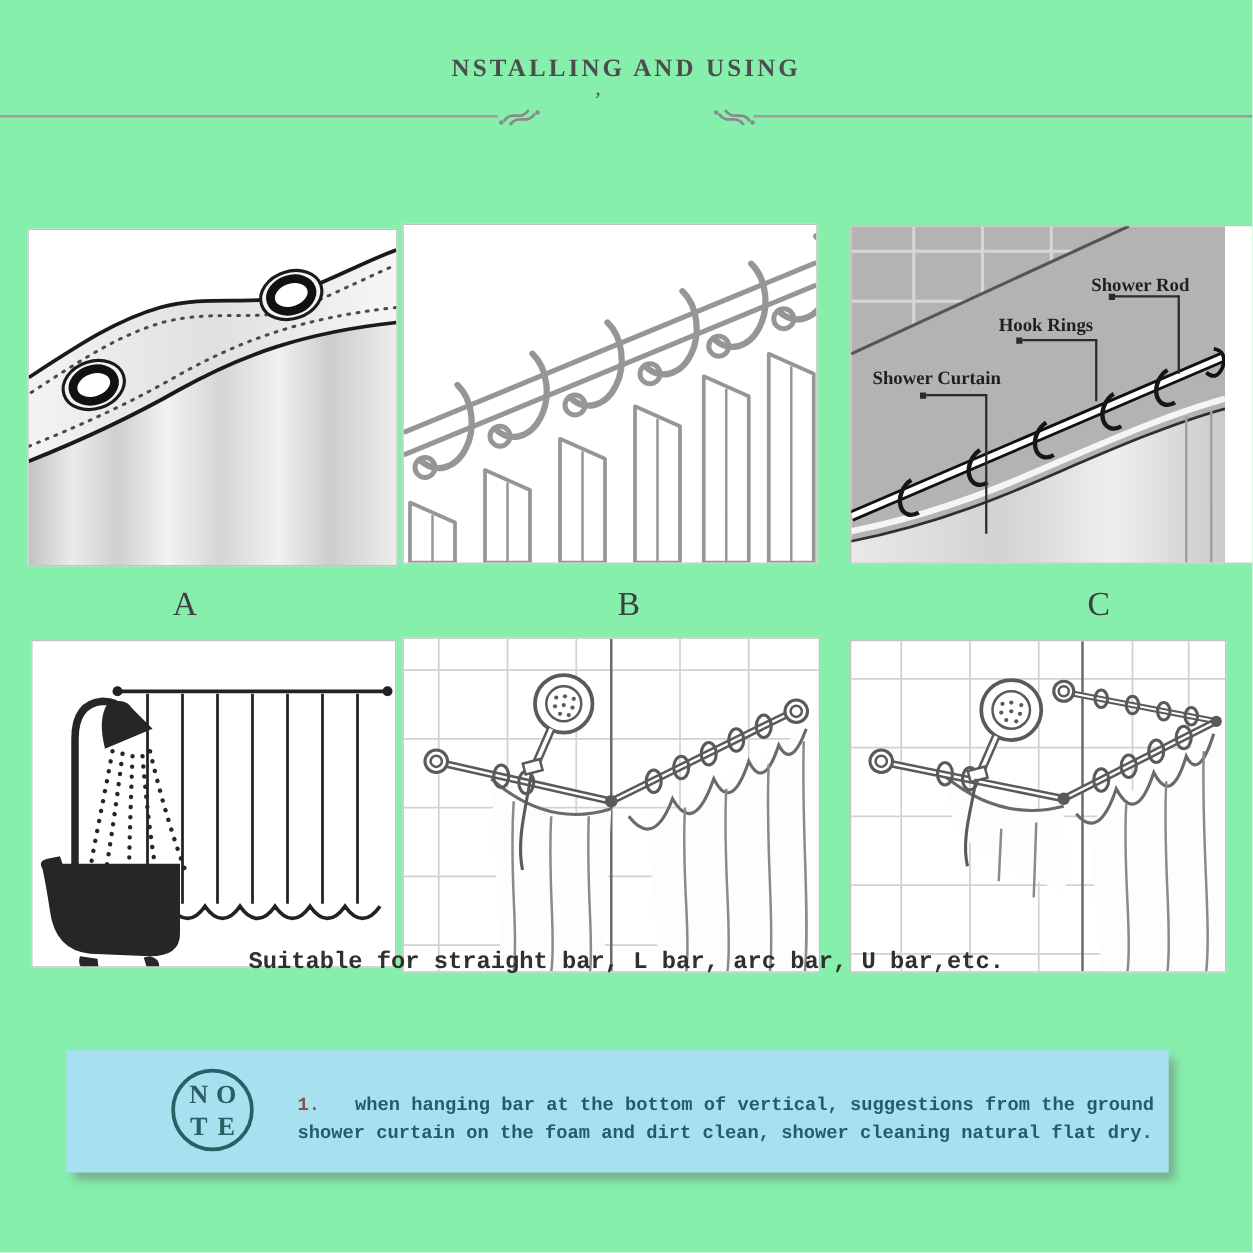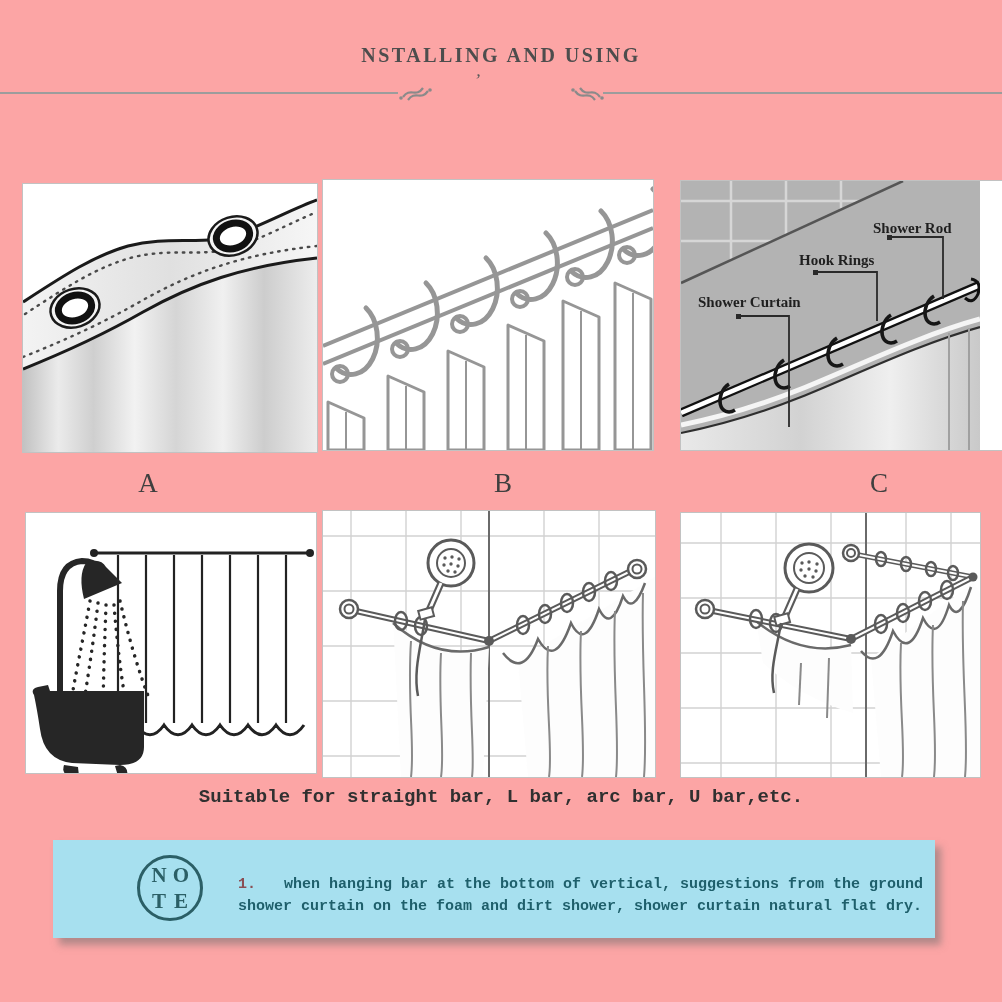--- a/index.html
+++ b/index.html
@@ -1,16 +1,16 @@
 <!DOCTYPE html>
 <html><head>
 <meta charset="utf-8">
 <style>
   html,body{margin:0;padding:0;background:#fff;}
-  .stage{position:relative;width:1002px;height:1002px;background:#fca5a5;overflow:hidden;
+  .stage{position:relative;width:1002px;height:1002px;background:#86efac;overflow:hidden;
          font-family:"Liberation Serif",serif;}
   
   .title{position:absolute;left:0;right:0;top:44px;text-align:center;
          font-family:"Liberation Serif",serif;font-weight:700;font-size:20px;
          letter-spacing:2.5px;color:#4d4d4d;}
   .title-tail{position:absolute;left:477px;top:60px;font-size:18px;color:#5a5a5a;
               transform:rotate(8deg);}
   .divline{position:absolute;top:92px;height:2px;background:#9c9c9c;}
   .divline.l{left:0;width:398px;}
   .divline.r{left:603px;width:399px;}
@@ -23,21 +23,21 @@
   .pB{left:322px;top:179px;width:332px;height:272px;}
   .pC{left:680px;top:180px;width:363px;height:271px;}
   .pD{left:25px;top:512px;width:292px;height:262px;}
   .pE{left:322px;top:510px;width:334px;height:268px;}
   .pF{left:680px;top:512px;width:301px;height:266px;}
   .panel svg{display:block;}
   .plabel{position:absolute;top:468px;transform:translateX(-50%);
           font-family:"Liberation Serif",serif;font-size:27px;color:#3f3f3f;}
   .plabel.a{left:148px;} .plabel.b{left:503px;} .plabel.c{left:879px;}
   
-  .caption{position:absolute;left:0;right:0;top:786px;text-align:center;
+  .caption{position:absolute;left:0;right:0;top:758px;text-align:center;
            font-family:"Liberation Mono",monospace;font-weight:700;font-size:19px;color:#303030;}
   
   .note{position:absolute;left:53px;top:840px;width:882px;height:98px;background:#a7e0ef;
         box-shadow:6px 7px 7px rgba(110,110,110,.5);}
   .badge{position:absolute;left:84px;top:15px;width:66px;height:66px;border:3px solid #2b5f66;
          border-radius:50%;box-sizing:border-box;display:grid;grid-template-columns:1fr 1fr;
          align-items:center;justify-items:center;padding:4px 8px;}
   .badge span{font-family:"Liberation Serif",serif;font-size:21px;font-weight:600;
               color:#2b5f66;line-height:1;}
   .note-text{position:absolute;left:185px;top:5px;width:690px;
@@ -402,17 +402,17 @@
     <div class="badge">
       <span>N</span>
       <span>O</span>
       <span>T</span>
       <span>E</span>
     </div>
     <div class="note-text">
       <div class="nline">
         <span class="mark">1.</span><span>when hanging bar at the bottom of vertical, suggestions from the ground</span>
       </div>
-      <div class="nline">shower curtain on the foam and dirt shower, shower curtain natural flat dry.</div>
+      <div class="nline">shower curtain on the foam and dirt clean, shower cleaning natural flat dry.</div>
     </div>
   </div>
 
 </div>
 
 </body></html>

